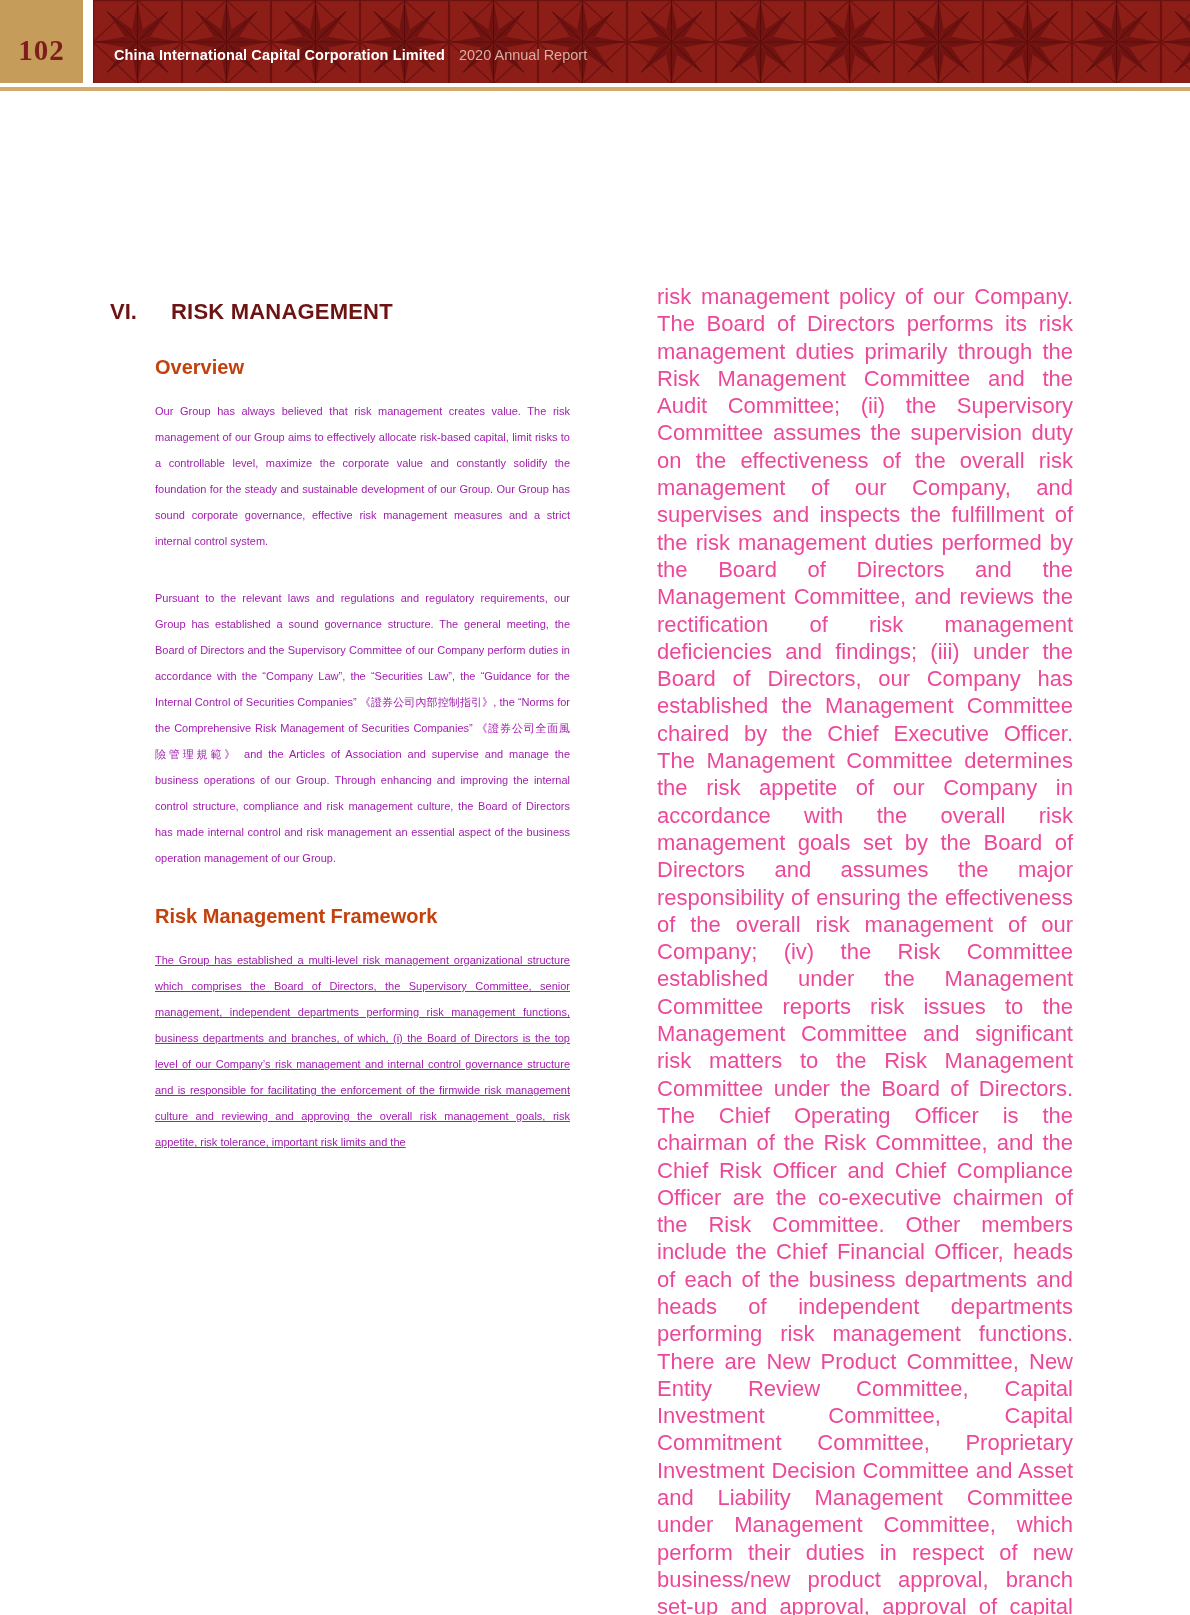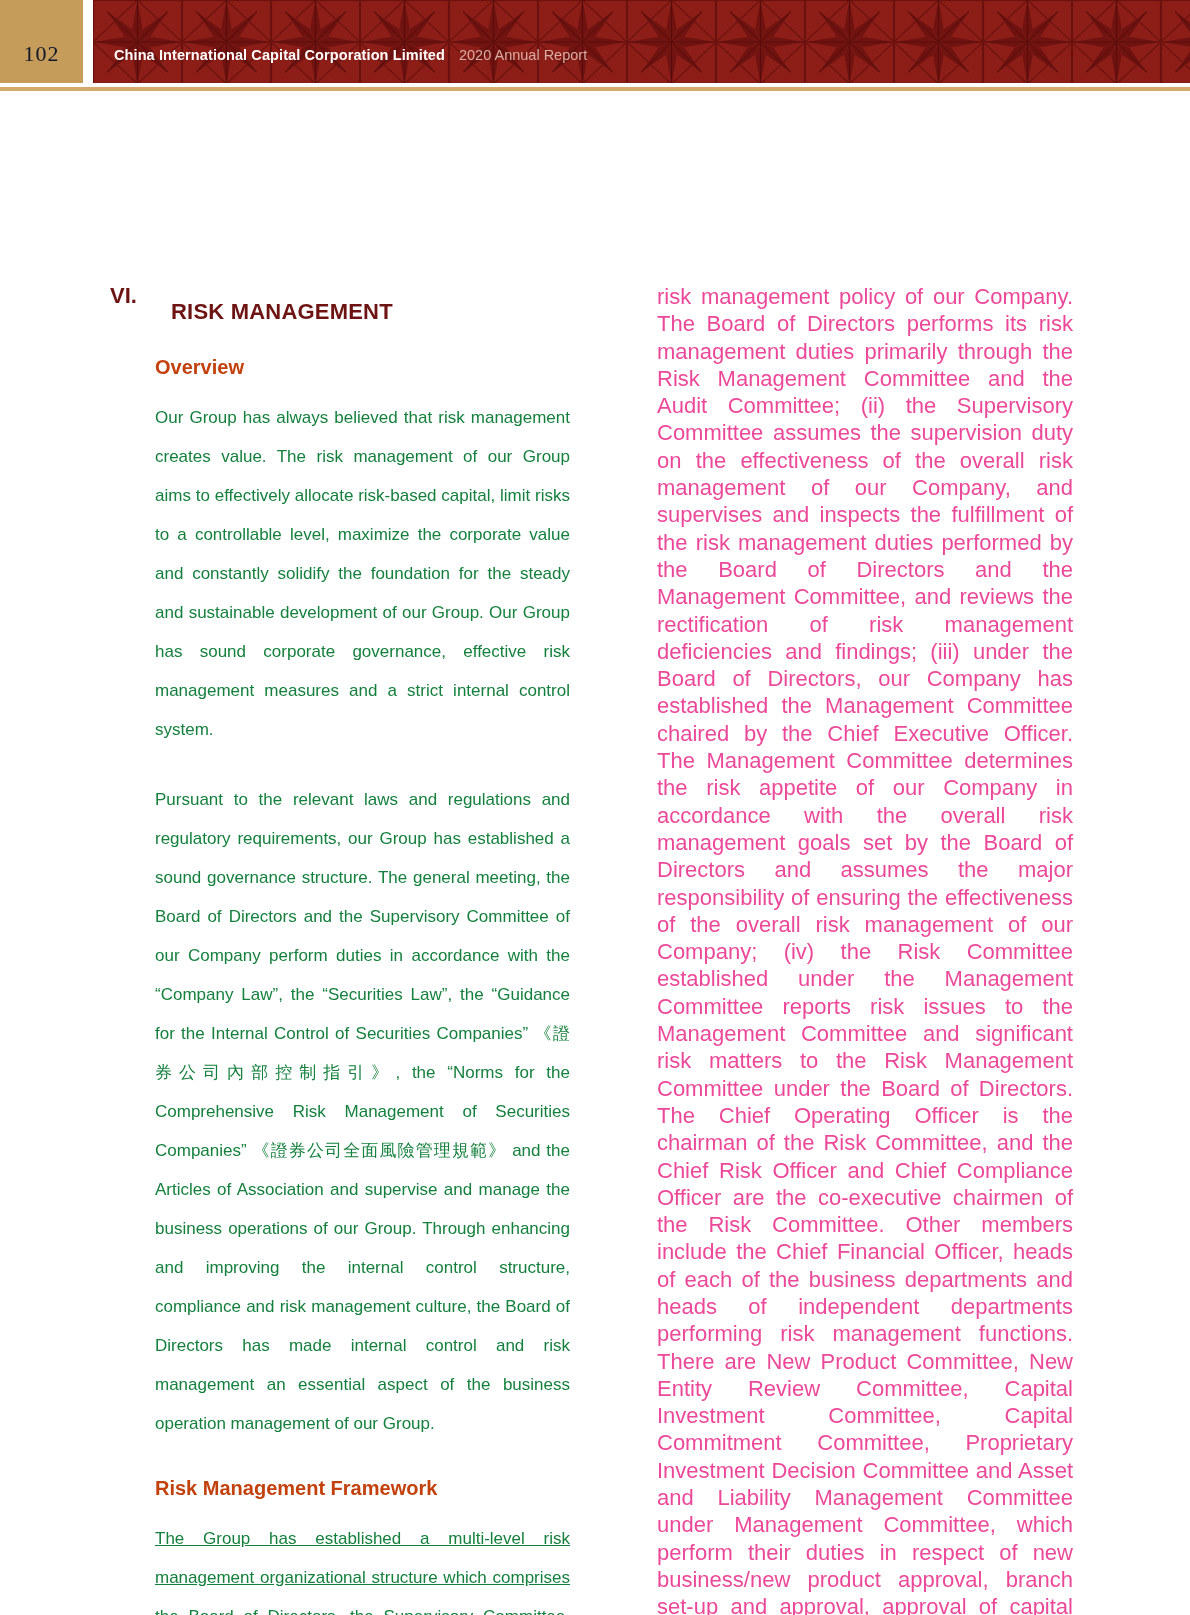--- a/index.html
+++ b/index.html
@@ -26,23 +26,23 @@
     background: #c59c5a;
     flex: 0 0 auto;
     display: flex;
     align-items: flex-end;
     justify-content: center;
     box-sizing: border-box;
     padding-bottom: 16px;
   }
   .pagenum-box span {
     font-family: "Liberation Serif", serif;
-    font-size: 22px;
-    font-weight: 400;
-    color: #0f172a;
+    font-size: 29px;
+    font-weight: 700;
+    color: #7f1d1d;
     letter-spacing: 1px;
   }
   .masthead .gap { width: 10px; flex: 0 0 auto; background: #ffffff; }
   .banner {
     position: relative;
     flex: 1 1 auto;
     height: 83px;
     background: #000000;
     overflow: hidden;
   }
@@ -94,20 +94,21 @@
     width: 963px;
     display: flex;
   }
   .col-left  { width: 460px; flex: 0 0 auto; }
   .col-gutter { width: 87px; flex: 0 0 auto; }
   .col-right { width: 416px; flex: 0 0 auto; }
 
   .section-head {
     display: flex;
     margin: 0 0 13px 0;
+    align-items: center;
   }
   .sec-num {
     width: 45px;
     flex: 0 0 auto;
     font-size: 22px;
     font-weight: bold;
     color: #6d1413;
     line-height: 26px;
   }
   .sec-title {
@@ -124,23 +125,23 @@
     margin: 0 0 18px 0;
     font-size: 20px;
     font-weight: bold;
     color: #c2410c;
     line-height: 26px;
   }
   .subhead.later { margin-top: 32px; }
 
   .body-text p {
     margin: 0 0 31px 0;
-    font-size: 17px;
-    line-height: 39px;
-    color: #15803d;
+    font-size: 11px;
+    line-height: 26px;
+    color: #a21caf;
     text-align: justify;
   }
   .body-text p:last-child { margin-bottom: 4px; text-decoration: underline; }
   .col-right p {
     margin: 0;
     font-size: 22px;
     line-height: 27.3px;
     color: #ec4899;
     text-align: justify;
   }

